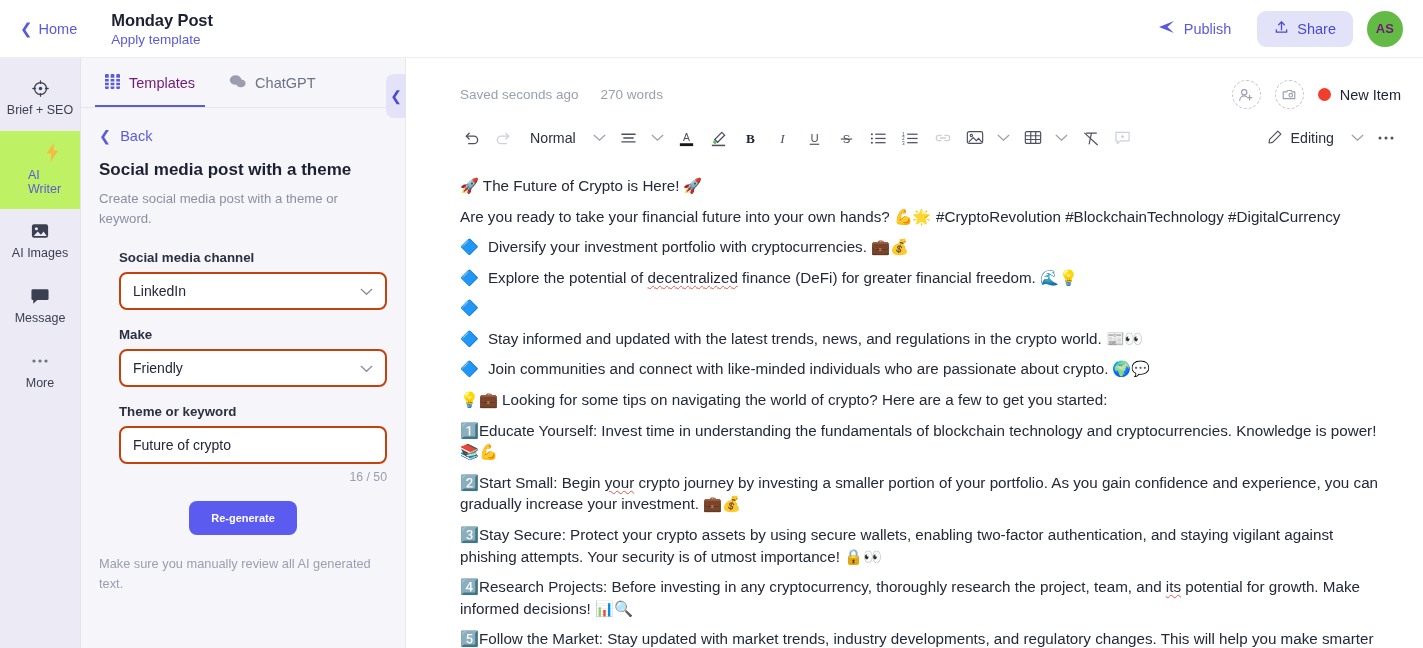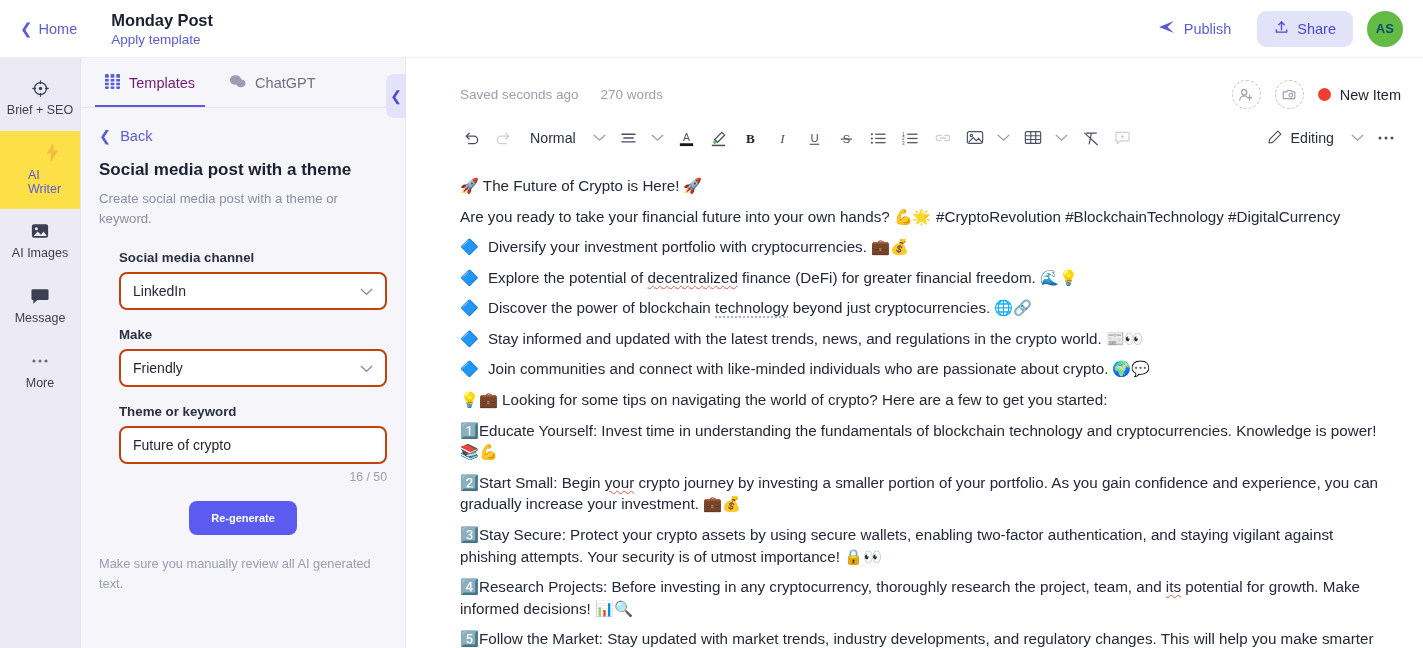--- a/index.html
+++ b/index.html
@@ -38,42 +38,42 @@
     border: none; font-family: inherit;
   }
   .share-btn {
     display: flex; align-items: center; gap: 8px;
     color: #4a4ad1; font-size: 14.5px; cursor: pointer;
     background: #e2e2f8; border: none; font-family: inherit;
     padding: 9px 17px; border-radius: 9px;
   }
   .avatar {
     width: 36px; height: 36px; border-radius: 50%;
-    background: #63bb45; color: #0c4a6e; font-size: 13px; font-weight: bold;
+    background: #63bb45; color: #701a75; font-size: 13px; font-weight: bold;
     display: flex; align-items: center; justify-content: center;
     cursor: pointer; letter-spacing: .3px;
   }
 
   
   .body { display: flex; flex: 1; min-height: 0; }
 
   
   .rail {
     width: 81px; min-width: 81px;
     background: #eceaf5;
     padding-top: 8px;
     display: flex; flex-direction: column;
     border-right: 1px solid #e4e2f0;
   }
   .rail-item {
     display: flex; flex-direction: column; align-items: center; gap: 6px;
     padding: 12px 4px 13px; cursor: pointer;
     font-size: 12.5px; color: #3b3f52;
   }
-  .rail-item.active { background: #fde047; padding-left: 28px; }
+  .rail-item.active { background: #bef264; padding-left: 28px; }
   .rail-item.active .rail-label { color: #5b5bd6; }
   .rail-icon { height: 20px; display: flex; align-items: center; justify-content: center; }
   .rail-label { line-height: 1.1; }
 
   
   .panel {
     width: 325px; min-width: 325px;
     background: #f5f5fa;
     border-right: 1px solid #e8e8ef;
     display: flex; flex-direction: column;
@@ -521,21 +521,20 @@
           <span>Diversify your investment portfolio with cryptocurrencies. 💼💰</span>
         </p>
 
         <p class="b">
           <span class="bullet">🔷</span>
           <span><span>Explore the potential of </span><span class="sp-red">decentralized</span><span> finance (DeFi) for greater financial freedom. 🌊💡</span></span>
         </p>
 
         <p class="b">
           <span class="bullet">🔷</span>
-          <span><span>Discover the power of blockchain </span><span class="sp-blue">technology</span><span> beyond just cryptocurrencies. 🌐🔗</span></span>
         </p>
 
         <p class="b">
           <span class="bullet">🔷</span>
           <span>Stay informed and updated with the latest trends, news, and regulations in the crypto world. 📰👀</span>
         </p>
 
         <p class="b">
           <span class="bullet">🔷</span>
           <span>Join communities and connect with like-minded individuals who are passionate about crypto. 🌍💬</span>

